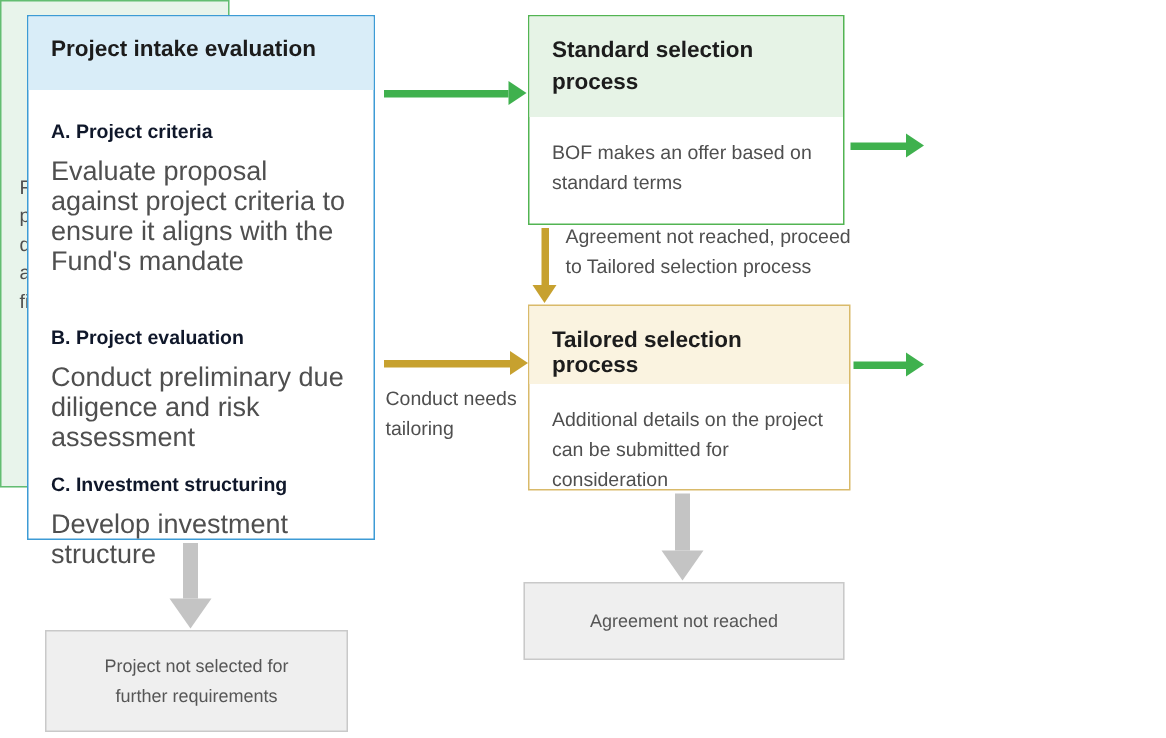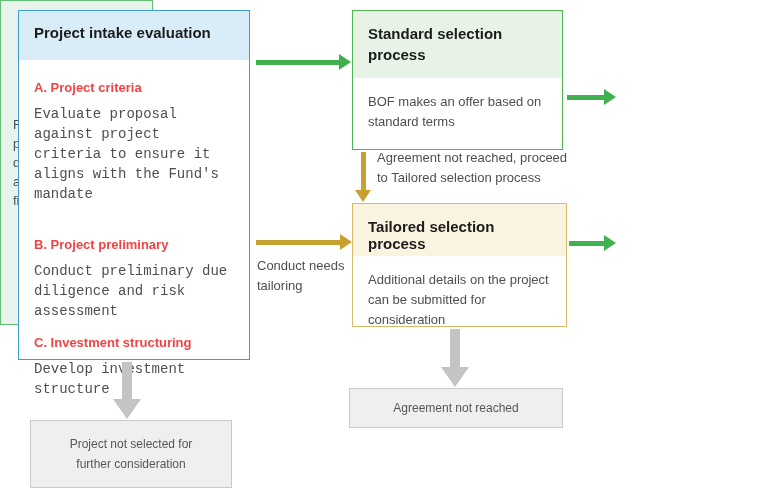--- a/index.html
+++ b/index.html
@@ -7,39 +7,39 @@
   body { font-family:"Liberation Sans", sans-serif; color:#4d4d4d; }
   .canvas { position:relative; width:777px; height:492px; background:#ffffff; overflow:hidden; }
 
   
   .pbox { position:absolute; background:#ffffff; }
   .pbox-header { padding:12px 15px; font-weight:bold; color:#1c1c1c; }
 
   .intake-box { left:18px; top:10px; width:232px; height:350px; border:1px solid #3d9bd5; }
   .intake-box .pbox-header { background:#d9edf8; height:49px; font-size:15px; padding-top:13px; }
   .intake-body { padding:6px 15px 0 15px; }
-  .sec-heading { color:#ef4444; font-weight:bold; font-size:13px; margin-top:14px; }
-  .sec-body { font-size:14px; line-height:20px; margin-top:9px; color:#4f4f4f;font-family:Liberation Mono, monospace; }
+  .sec-heading { color:#0f172a; font-weight:bold; font-size:13px; margin-top:14px; }
+  .sec-body { font-size:18px; line-height:20px; margin-top:9px; color:#4f4f4f; }
   .sec-gap-b { margin-top:33px; }
   .sec-gap-c { }
 
   .standard-box { left:352px; top:10px; width:211px; height:140px; border:1px solid #52b452; }
   .standard-box .pbox-header { background:#e6f3e6; height:67px; font-size:15px; line-height:21px; width:100%; }
   .standard-box .pbox-body { padding:14px 15px 0 15px; font-size:13px; line-height:20px; color:#4f4f4f; }
 
   .tailored-box { left:352px; top:203px; width:215px; height:124px; border:1px solid #d9ba6a; }
   .tailored-box .pbox-header { background:#faf3e0; height:52px; font-size:15px; padding-top:14px; }
   .tailored-box .pbox-body { padding:14px 15px 0 15px; font-size:13px; line-height:20px; color:#4f4f4f; }
 
   .final-box { left:617px; top:8px; width:153px; height:325px; background:#e8f4eb; border:1px solid #63bd72; display:flex; align-items:center; }
   .final-box .final-text { padding:0 10px 0 12px; font-size:13px; line-height:19px; color:#4f4f4f; }
 
   .gray-box { position:absolute; background:#efefef; border:1px solid #c9c9c9; display:flex; align-items:center; justify-content:center; text-align:center; font-size:12px; line-height:20px; color:#565656; }
   .gray-box-1 { left:30px; top:420px; width:202px; height:68px; padding:0 20px; }
-  .gray-box-2 { left:349px; top:388px; width:214px; height:40px; padding:0 16px; }
+  .gray-box-2 { left:349px; top:388px; width:214px; height:52px; padding:0 16px; }
 
   
   .flow-label { position:absolute; font-size:13px; line-height:20px; color:#4f4f4f; }
   .label-meets { left:257px; top:75px; width:100px; }
   .label-tailoring { left:257px; top:256px; width:110px; }
   .label-agreement { left:377px; top:148px; width:200px; }
 
   
   .h-arrow { position:absolute; display:flex; align-items:center; height:16px; }
   .h-arrow .shaft { flex:1; height:5px; }
@@ -68,21 +68,21 @@
 </head>
 <body>
 
 <div class="canvas">
 
   <div class="pbox intake-box">
     <div class="pbox-header">Project intake evaluation</div>
     <div class="intake-body">
       <div class="sec-heading">A. Project criteria</div>
       <div class="sec-body">Evaluate proposal against project criteria to ensure it aligns with the Fund's mandate</div>
-      <div class="sec-heading sec-gap-b">B. Project preliminary</div>
+      <div class="sec-heading sec-gap-b">B. Project evaluation</div>
       <div class="sec-body">Conduct preliminary due diligence and risk assessment</div>
       <div class="sec-heading sec-gap-c">C. Investment structuring</div>
       <div class="sec-body">Develop investment structure</div>
     </div>
   </div>
 
   <div class="pbox tailored-box">
     <div class="pbox-header">Tailored selection process</div>
     <div class="pbox-body">Additional details on the project can be submitted for consideration</div>
   </div>
@@ -90,21 +90,21 @@
   <div class="pbox standard-box">
     <div class="pbox-header">Standard selection process</div>
     <div class="pbox-body">BOF makes an offer based on standard terms</div>
   </div>
 
   <div class="final-box">
     <div class="final-text">Final close Final project review and due diligence, final approvals, and financial close</div>
   </div>
 
   <div class="gray-box gray-box-1">
-    <span>Project not selected for further consideration</span>
+    <span>Project not selected for further requirements</span>
   </div>
   <div class="gray-box gray-box-2">
     <span>Agreement not reached</span>
   </div>
 
   <div class="h-arrow h-green arrow-meets">
     <div class="shaft"></div>
     <div class="head"></div>
   </div>
   <div class="h-arrow h-gold arrow-tailoring">

